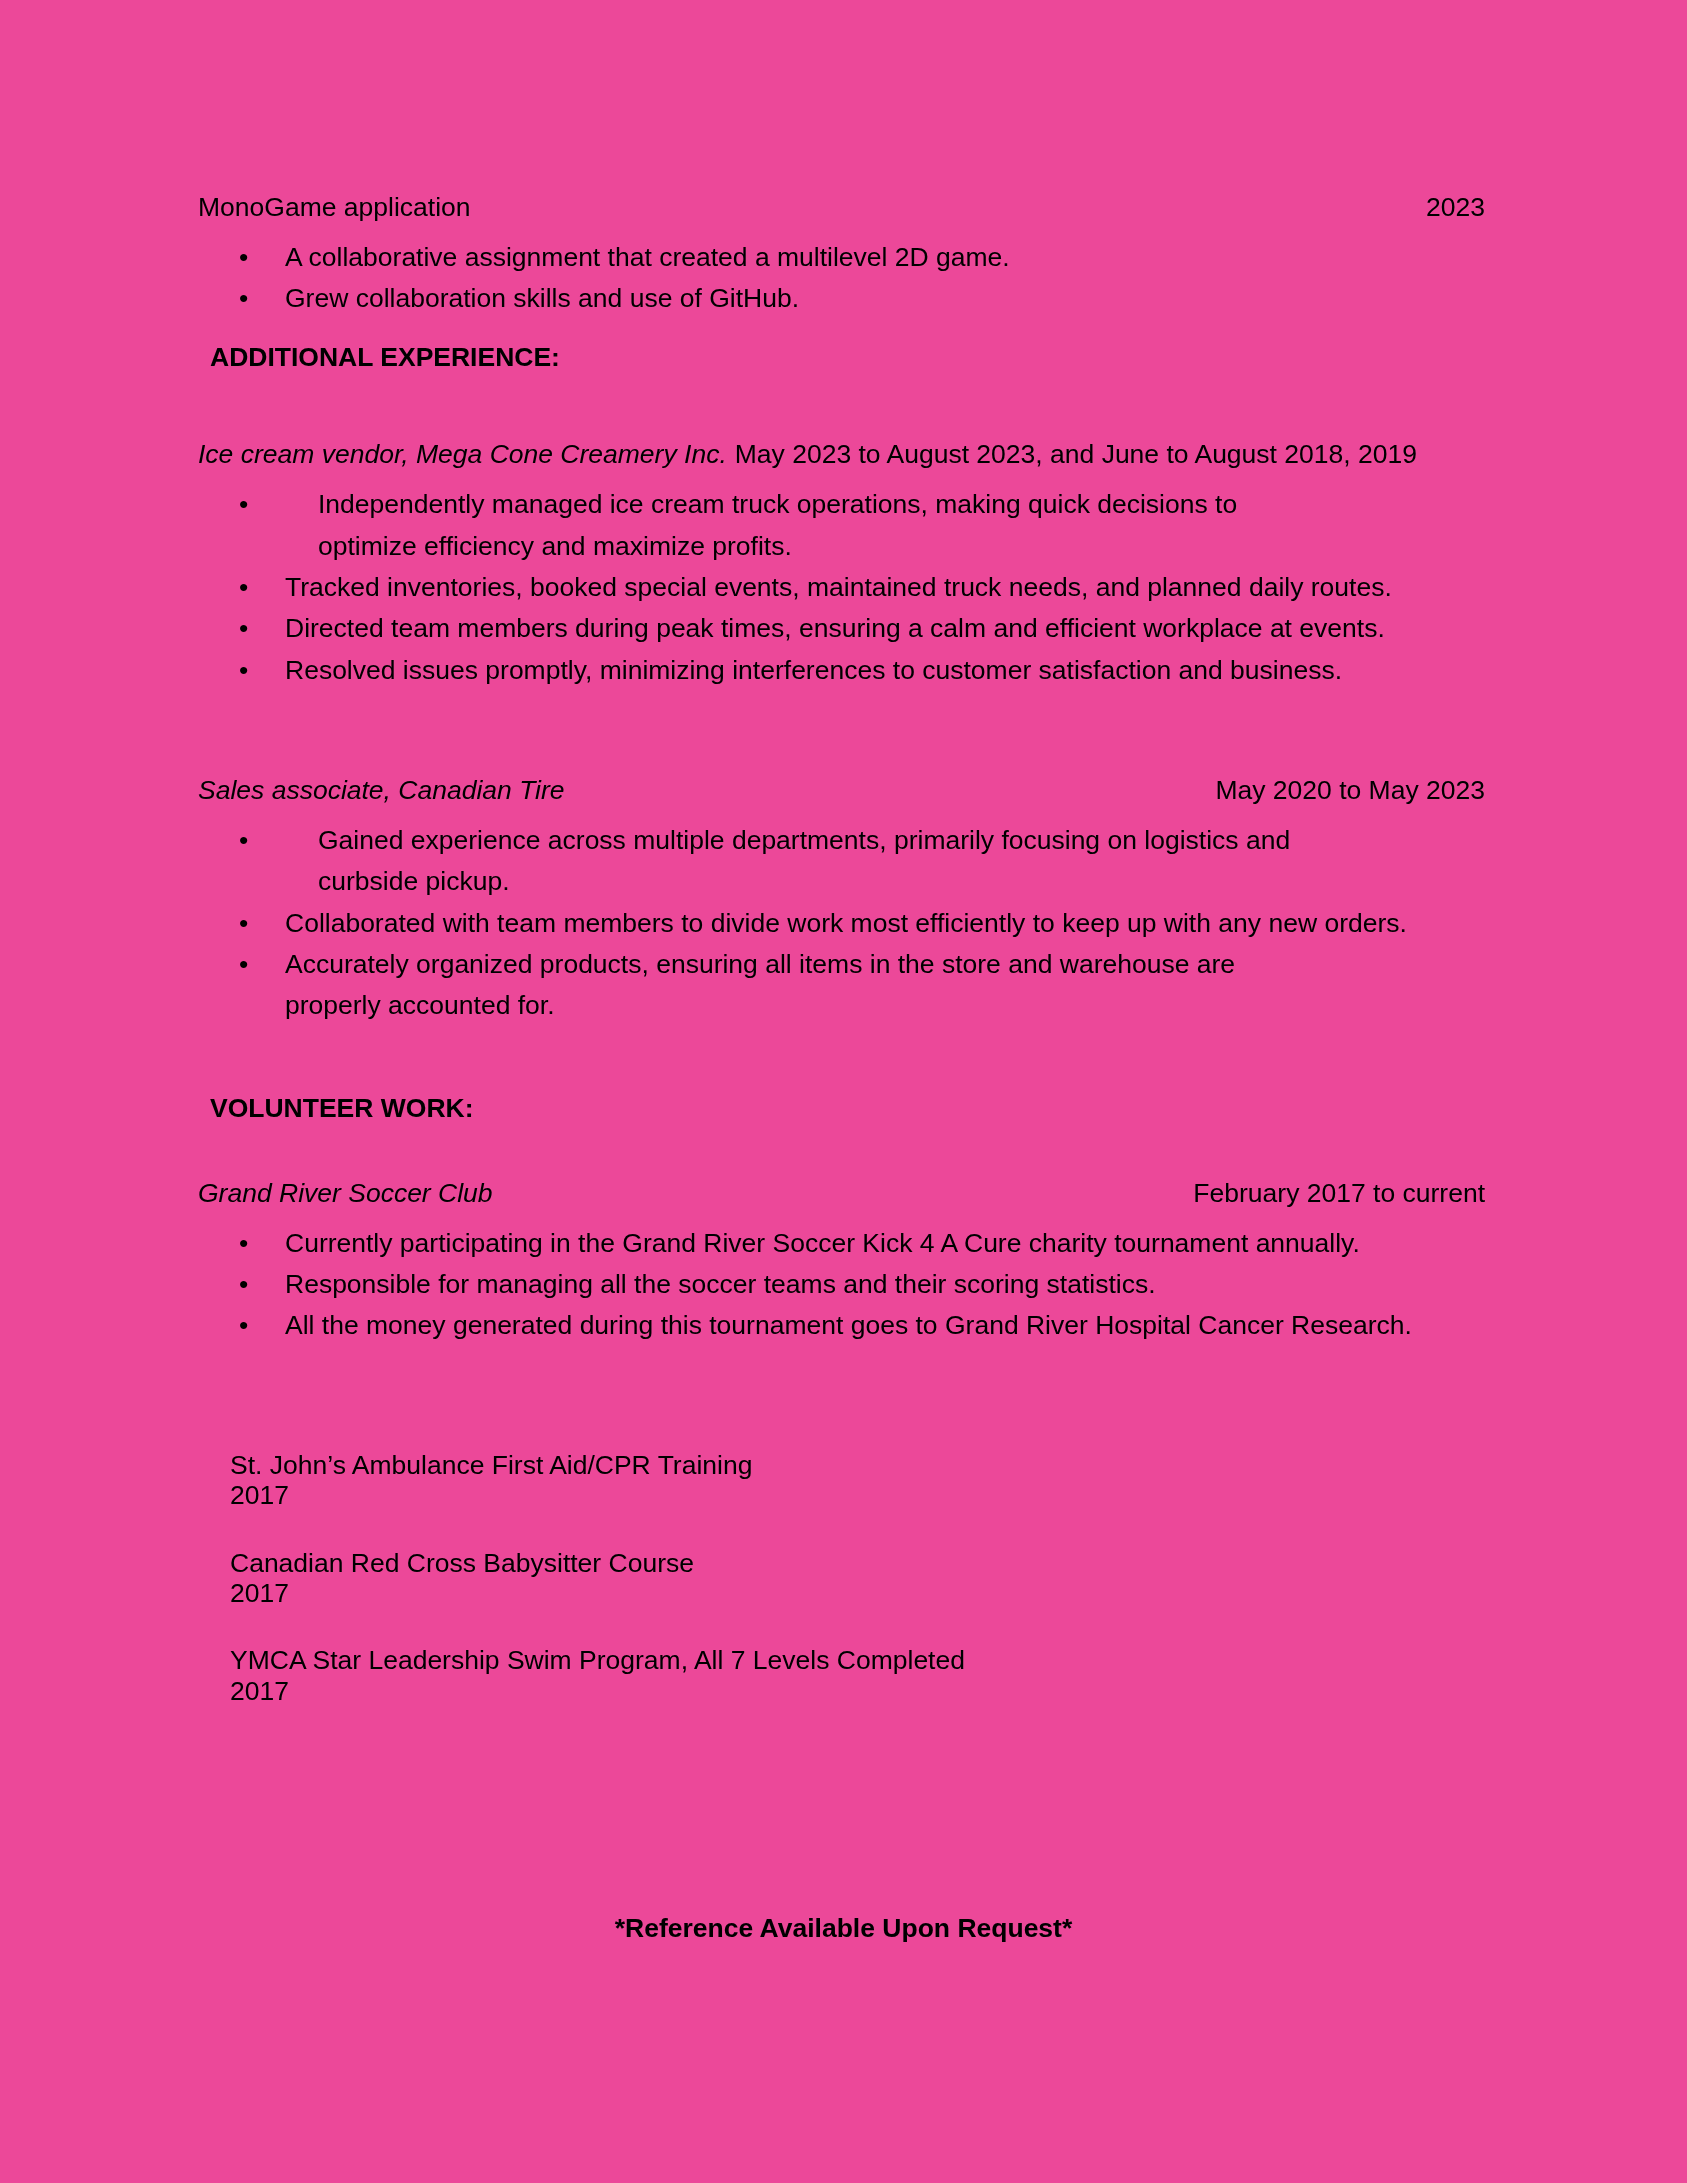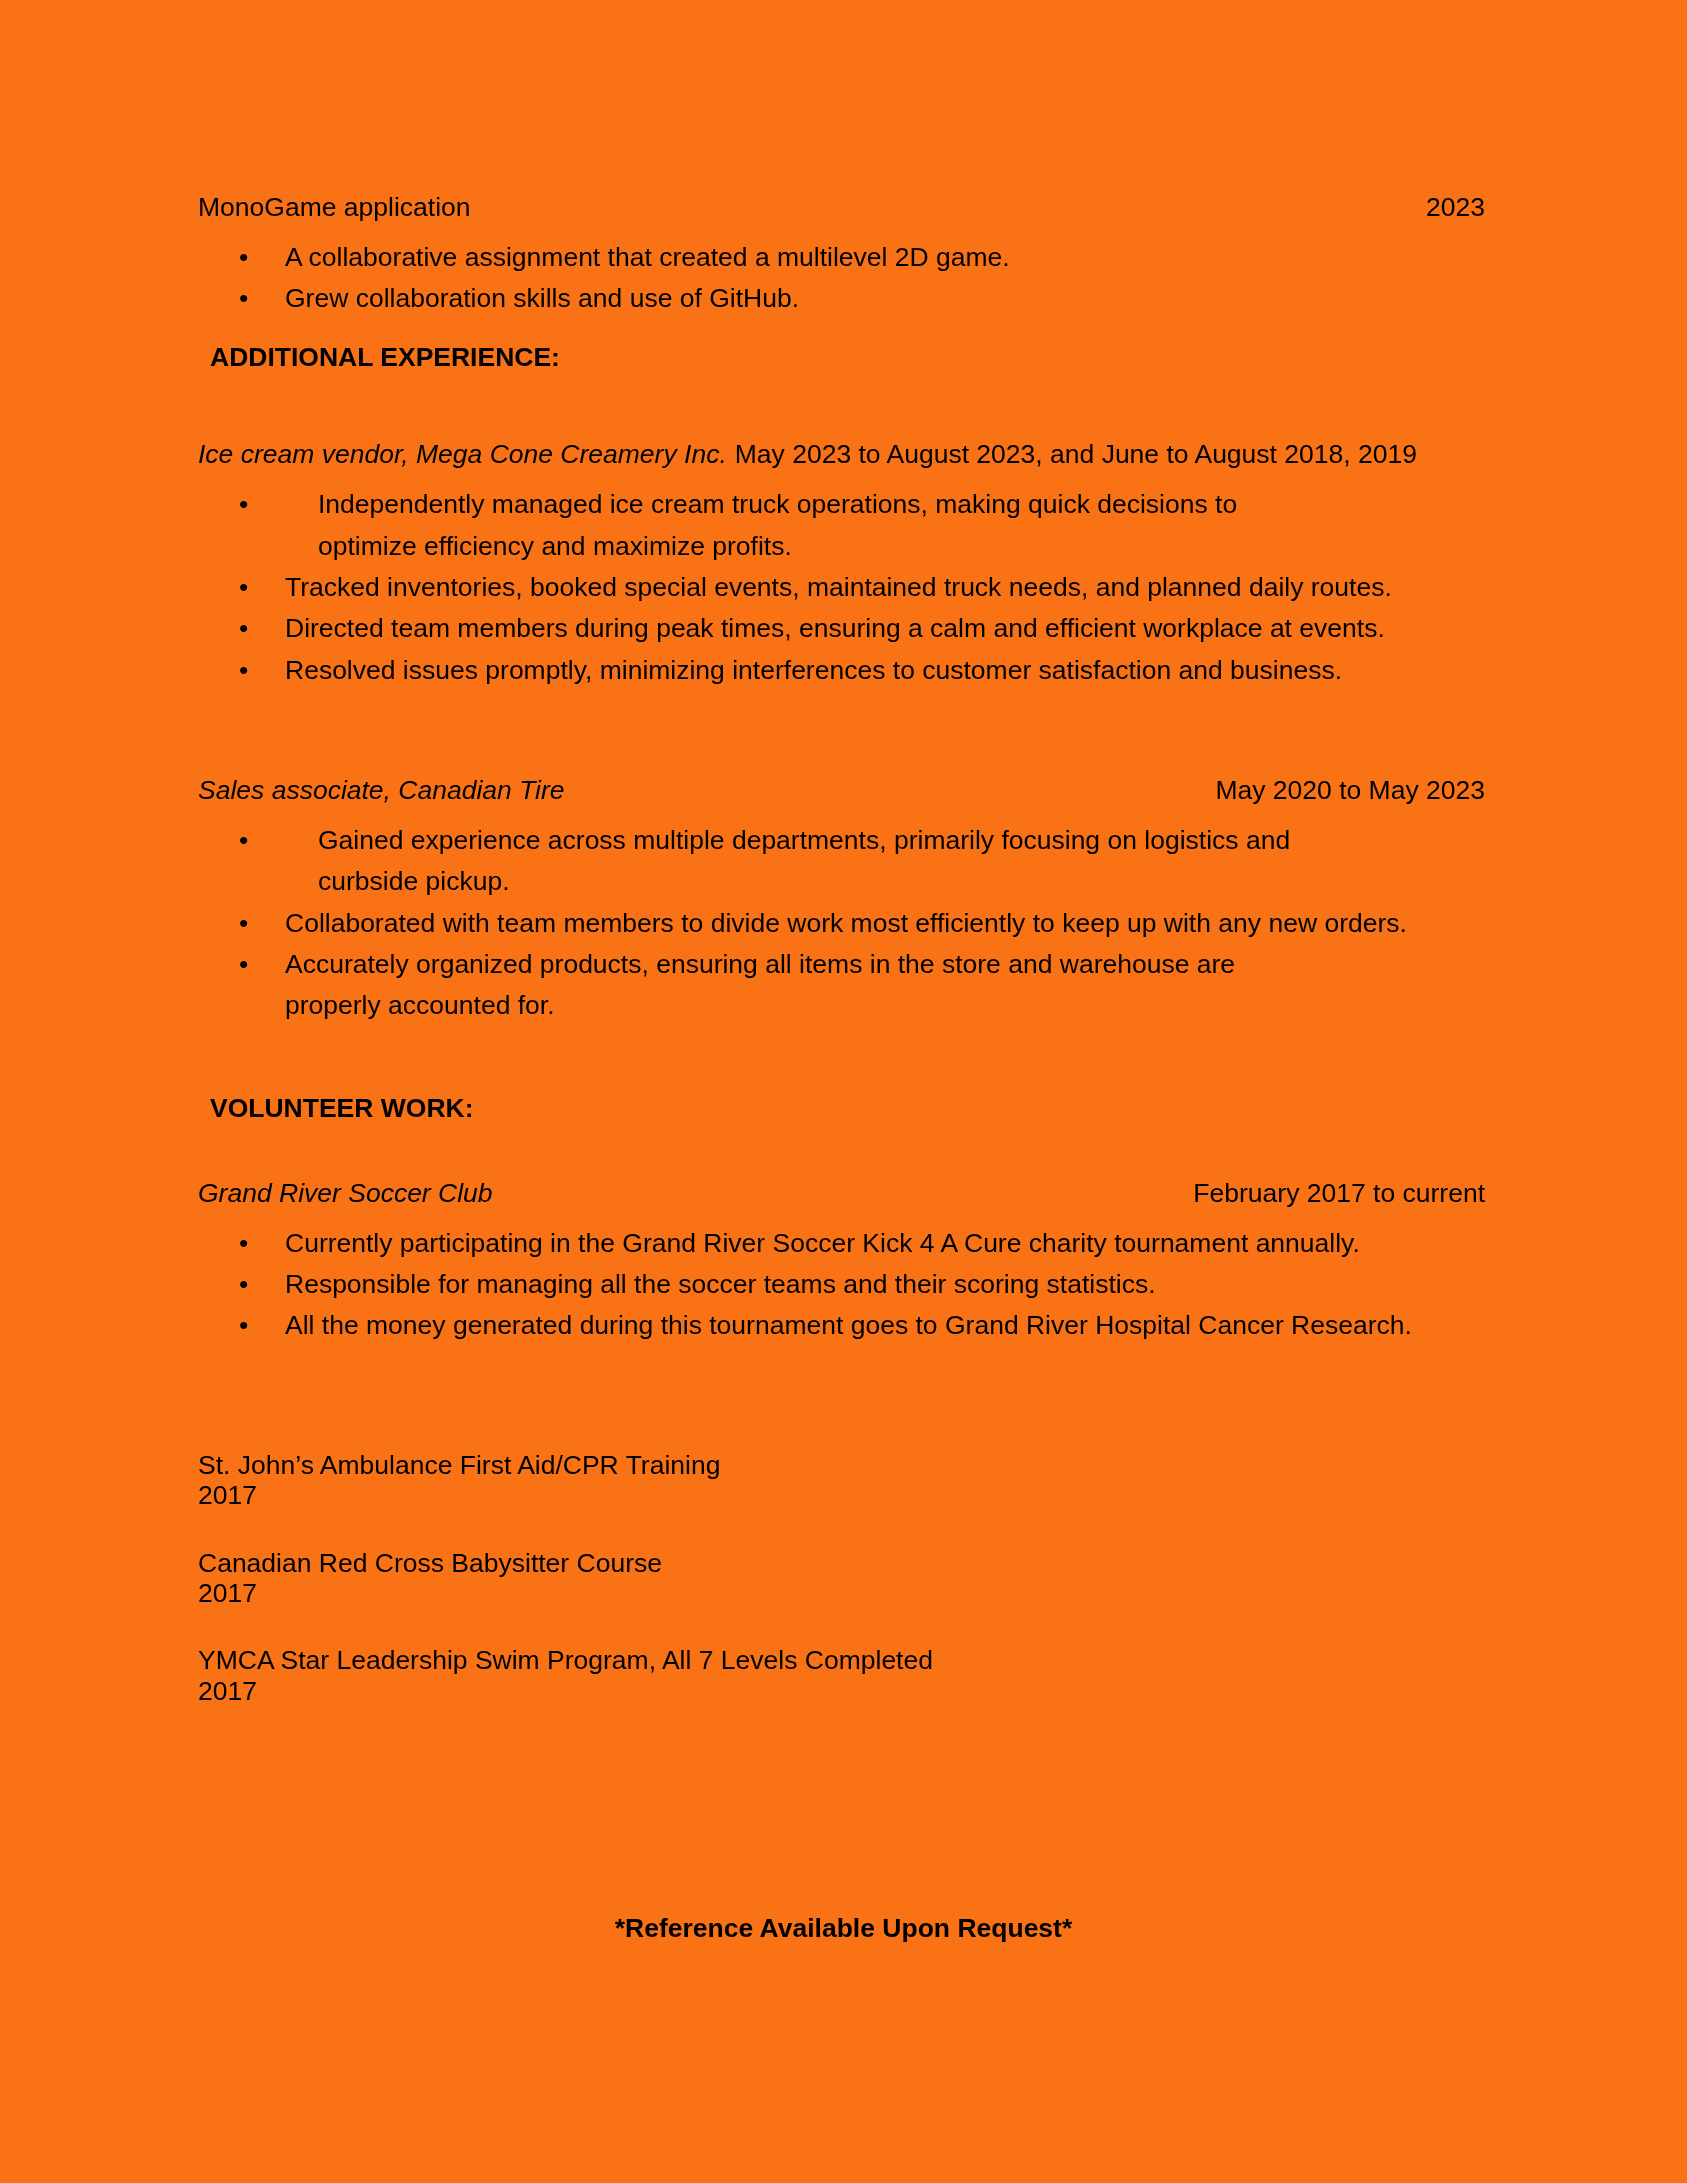--- a/index.html
+++ b/index.html
@@ -13,21 +13,21 @@
     height: 2183px;
     font-family: "Liberation Sans", sans-serif;
     color: #000000;
     -webkit-font-smoothing: antialiased;
   }
 
   .page {
     position: relative;
     width: 1687px;
     height: 2183px;
-    background: #f97316;
+    background: #ec4899;
     box-sizing: border-box;
     padding: 192px 202px 0 198px;
   }
 
   
   .doc {
     font-size: 26.5px;
     line-height: 1;
   }
 
@@ -93,21 +93,21 @@
   .skill-row {
     display: flex;
     justify-content: space-between;
     align-items: baseline;
     width: 1287px;
     font-size: 26.5px;
     line-height: 1.15;
     flex-direction: column;
   }
   .skill-row .name { white-space: pre; }
-  .skill-row .year { white-space: pre; }
+  .skill-row .year { white-space: pre; margin-left: 32px; }
 
   
   .gap-sm  { height: 14.6px; }
   .gap-md  { height: 22.5px; }
   .gap-lg  { height: 37px; }
   .gap-xl  { height: 52px; }
   .gap-xxl { height: 66px; }
 
   
   .footer {

